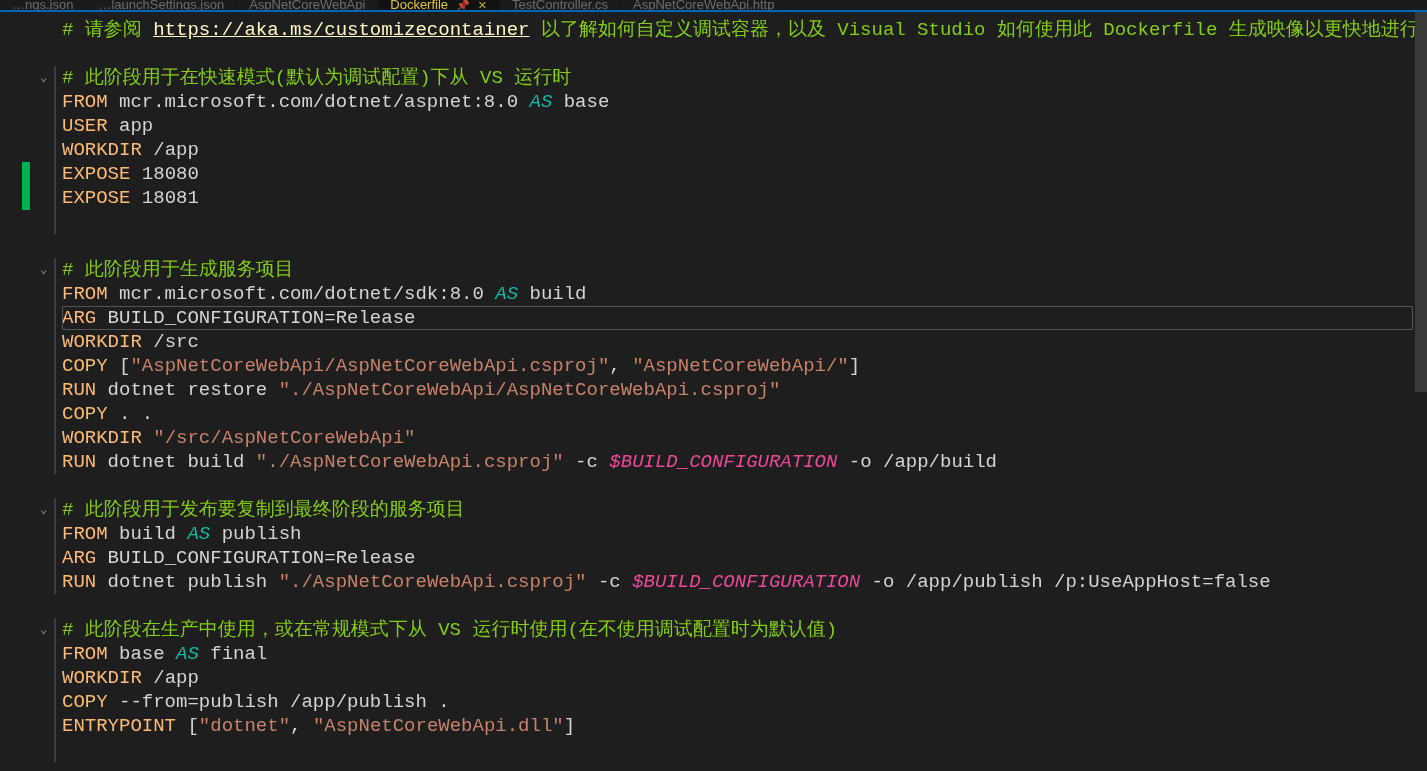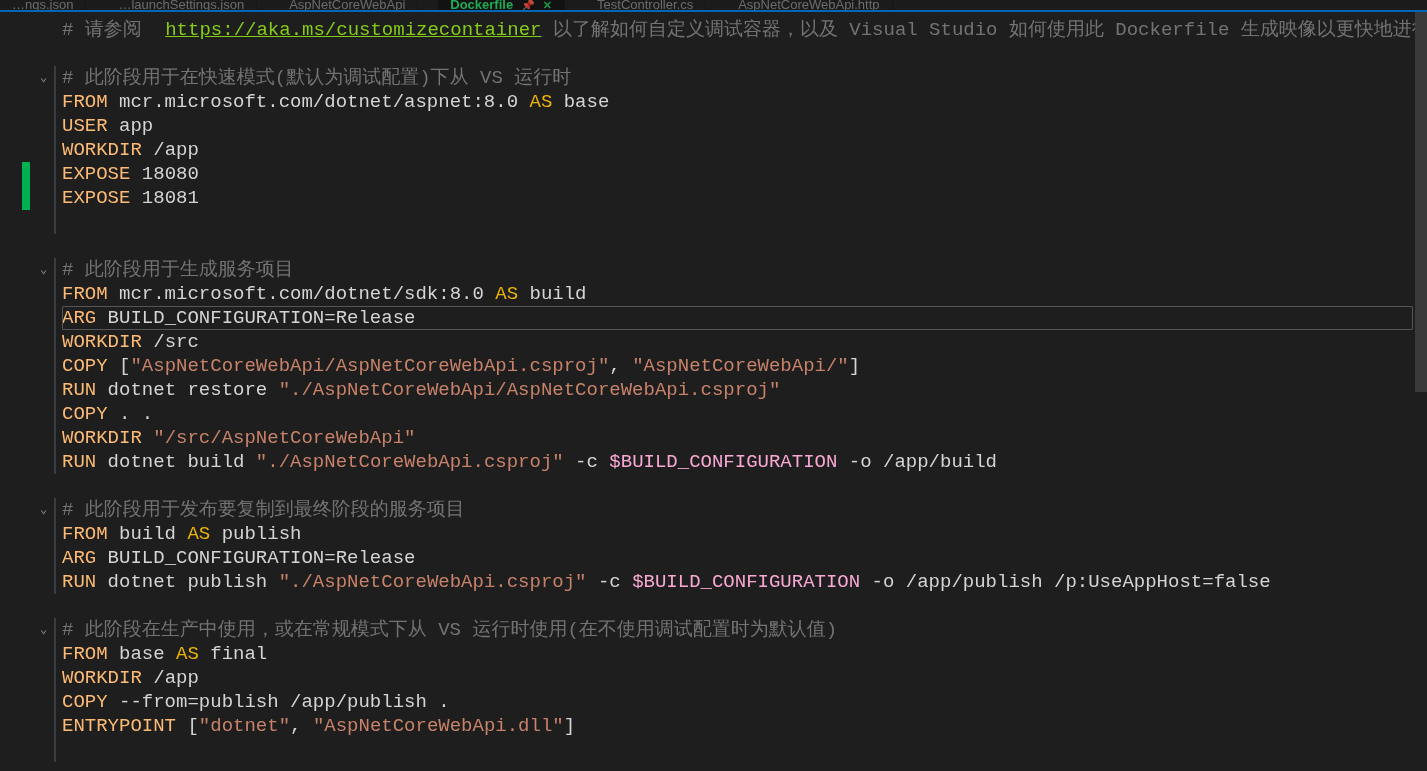--- a/index.html
+++ b/index.html
@@ -13,32 +13,31 @@
   }
   .tabbar {
     display: flex; align-items: center;
     height: 12px;
     background: #1b1b1b;
     border-bottom: 2px solid #0066b8;
     font-size: 13px;
     font-family: "Segoe UI", sans-serif;
     color: #bbb;
     overflow: hidden;
-    gap: 20px;
   }
   .tab {
     padding: 0 12px;
     border-right: 1px solid #111;
     white-space: nowrap;
     cursor: pointer;
     height: 12px;
     display: flex; align-items: center;
     opacity: .5;
   }
-  .tab.active { background: #111; opacity: .85; color:#22c55e; font-weight: bold; }
+  .tab.active { background: #111; opacity: .85; color:#fde047; font-weight: normal; }
   .tab.active .tab-pin, .tab.active .tab-close { opacity:.85; }
   .tab-pin, .tab-close { margin-left:8px; font-size:11px; opacity:.5; }
 
   .editor {
     position: relative;
     width: 100%;
     height: calc(100% - 12px);
     overflow: hidden;
     padding-top: 6px;
   }
@@ -73,27 +72,27 @@
   .scrollbar {
     position:absolute; top:0; right:0; width:12px; height:100%;
     background:#1e1e1e;
   }
   .scrollbar .thumb {
     position:absolute; top:0; right:0; width:12px; height:380px;
     background:#3a3a3a;
   }
 
   
-  .c  { color:#737373;margin-top:28px; }           
+  .c  { color:#84cc16;margin-top:28px; }           
   .kw { color:#fdba74; }           
-  .kw2{ color:#eab308; }           
+  .kw2{ color:#14b8a6;font-style:italic; }           
   .s  { color:#c8826a; }           
-  .v  { color:#f9a8d4; }           
+  .v  { color:#ec4899;font-style:italic; }           
   .pl { color:#d4d4d4;text-align:center; }           
-  .lk { color:#84cc16; text-decoration: underline; margin-left: 12px; } 
+  .lk { color:#fef9c3; text-decoration: underline; } 
   .br { color:#d4d4d4; }           
 </style>
 </head>
 <body>
 
 <div class="tabbar" id="tabbar">
     <div class="tab">
       <span>…ngs.json</span>
     </div>
     <div class="tab">

